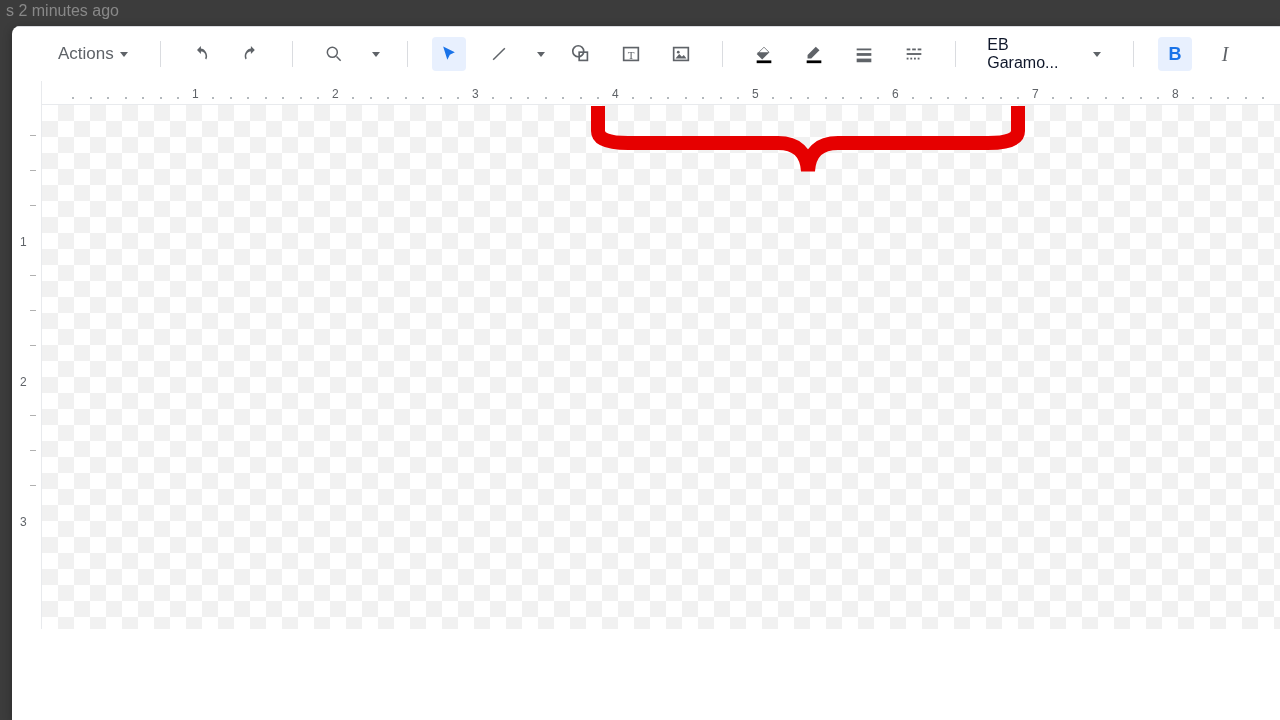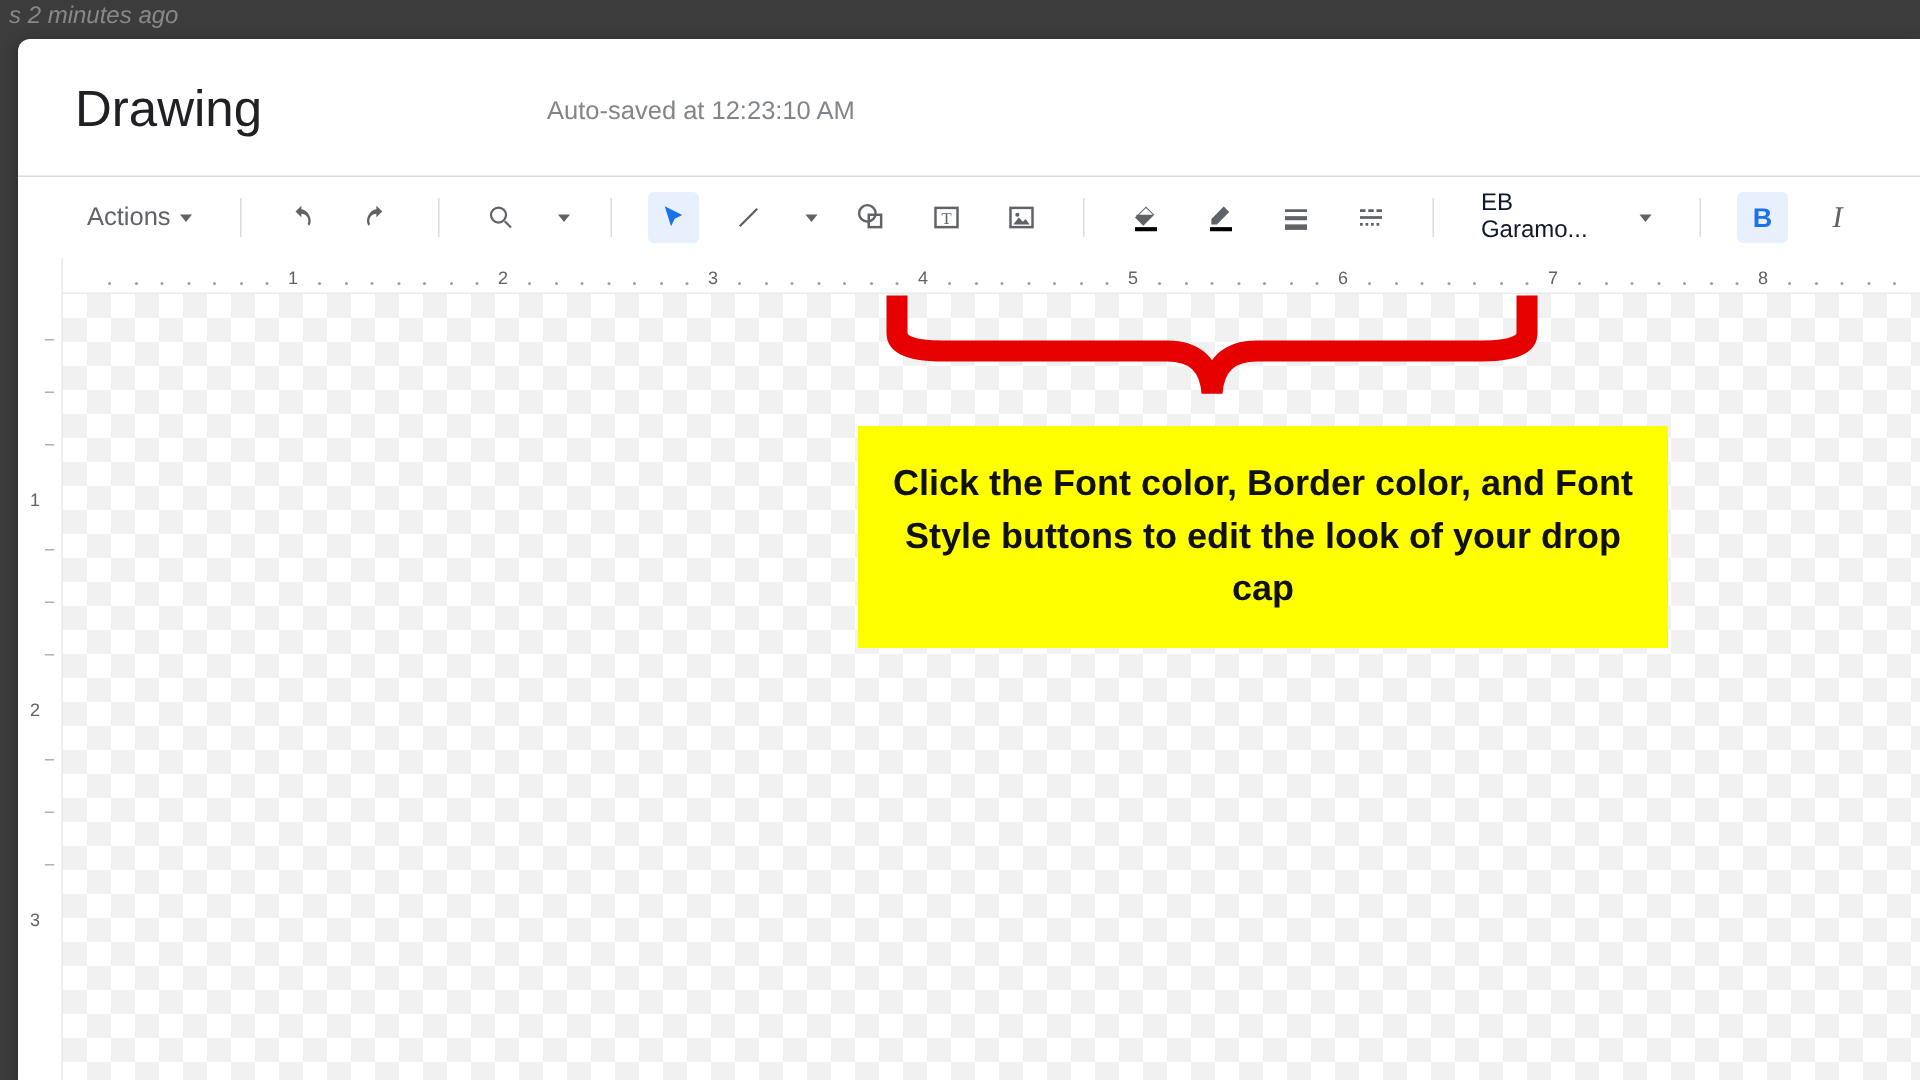--- a/index.html
+++ b/index.html
@@ -10,21 +10,20 @@
     height: 720px;
     overflow: hidden;
     position: relative;
   }
   .shadow-text {
     position: absolute;
     top: 2px;
     left: 6px;
     color: #888;
     font-size: 16px;
-    font-style: italic;
   }
   .dialog {
     position: absolute;
     top: 26px;
     left: 12px;
     right: 0;
     bottom: 0;
     background: #fff;
     border-radius: 8px 0 0 0;
     box-shadow: 0 2px 10px rgba(0,0,0,0.3);
@@ -194,24 +193,20 @@
   .icon-stroke { stroke: #5f6368; stroke-width: 1.8; fill: none; }
   .icon-fill { fill: #5f6368; }
 </style>
 </head>
 <body>
 
 <div class="shadow-text">s 2 minutes ago</div>
 
 <div class="dialog">
 
-  <div class="header">
-    <div class="title">Drawing</div>
-    <div class="autosave">Auto-saved at 12:23:10 AM</div>
-  </div>
 
   <div class="divider"></div>
 
   <div class="toolbar">
     <div class="actions-btn">
       <span>Actions</span>
       <span class="caret"></span>
     </div>
     <div class="sep"></div>
 
@@ -407,17 +402,16 @@
       <span class="vtick-dash" style="top:205px"></span>
       <span class="vtick-dash" style="top:240px"></span>
       <span class="vtick-dash" style="top:310px"></span>
       <span class="vtick-dash" style="top:345px"></span>
       <span class="vtick-dash" style="top:380px"></span>
     </div>
     <div class="canvas">
       <svg class="annotation-brace" viewBox="0 0 440 80">
         <path d="M 10 5 L 10 30 Q 10 42 40 42 L 190 42 Q 218 42 220 70 Q 222 42 250 42 L 400 42 Q 430 42 430 30 L 430 5" stroke="#e60000" stroke-width="14" fill="none" stroke-linecap="butt"></path>
       </svg>
-      <div class="callout">Click the Font color, Border color, and Font Style buttons to edit the look of your drop cap</div>
     </div>
   </div>
 
 </div>
 
 </body></html>

